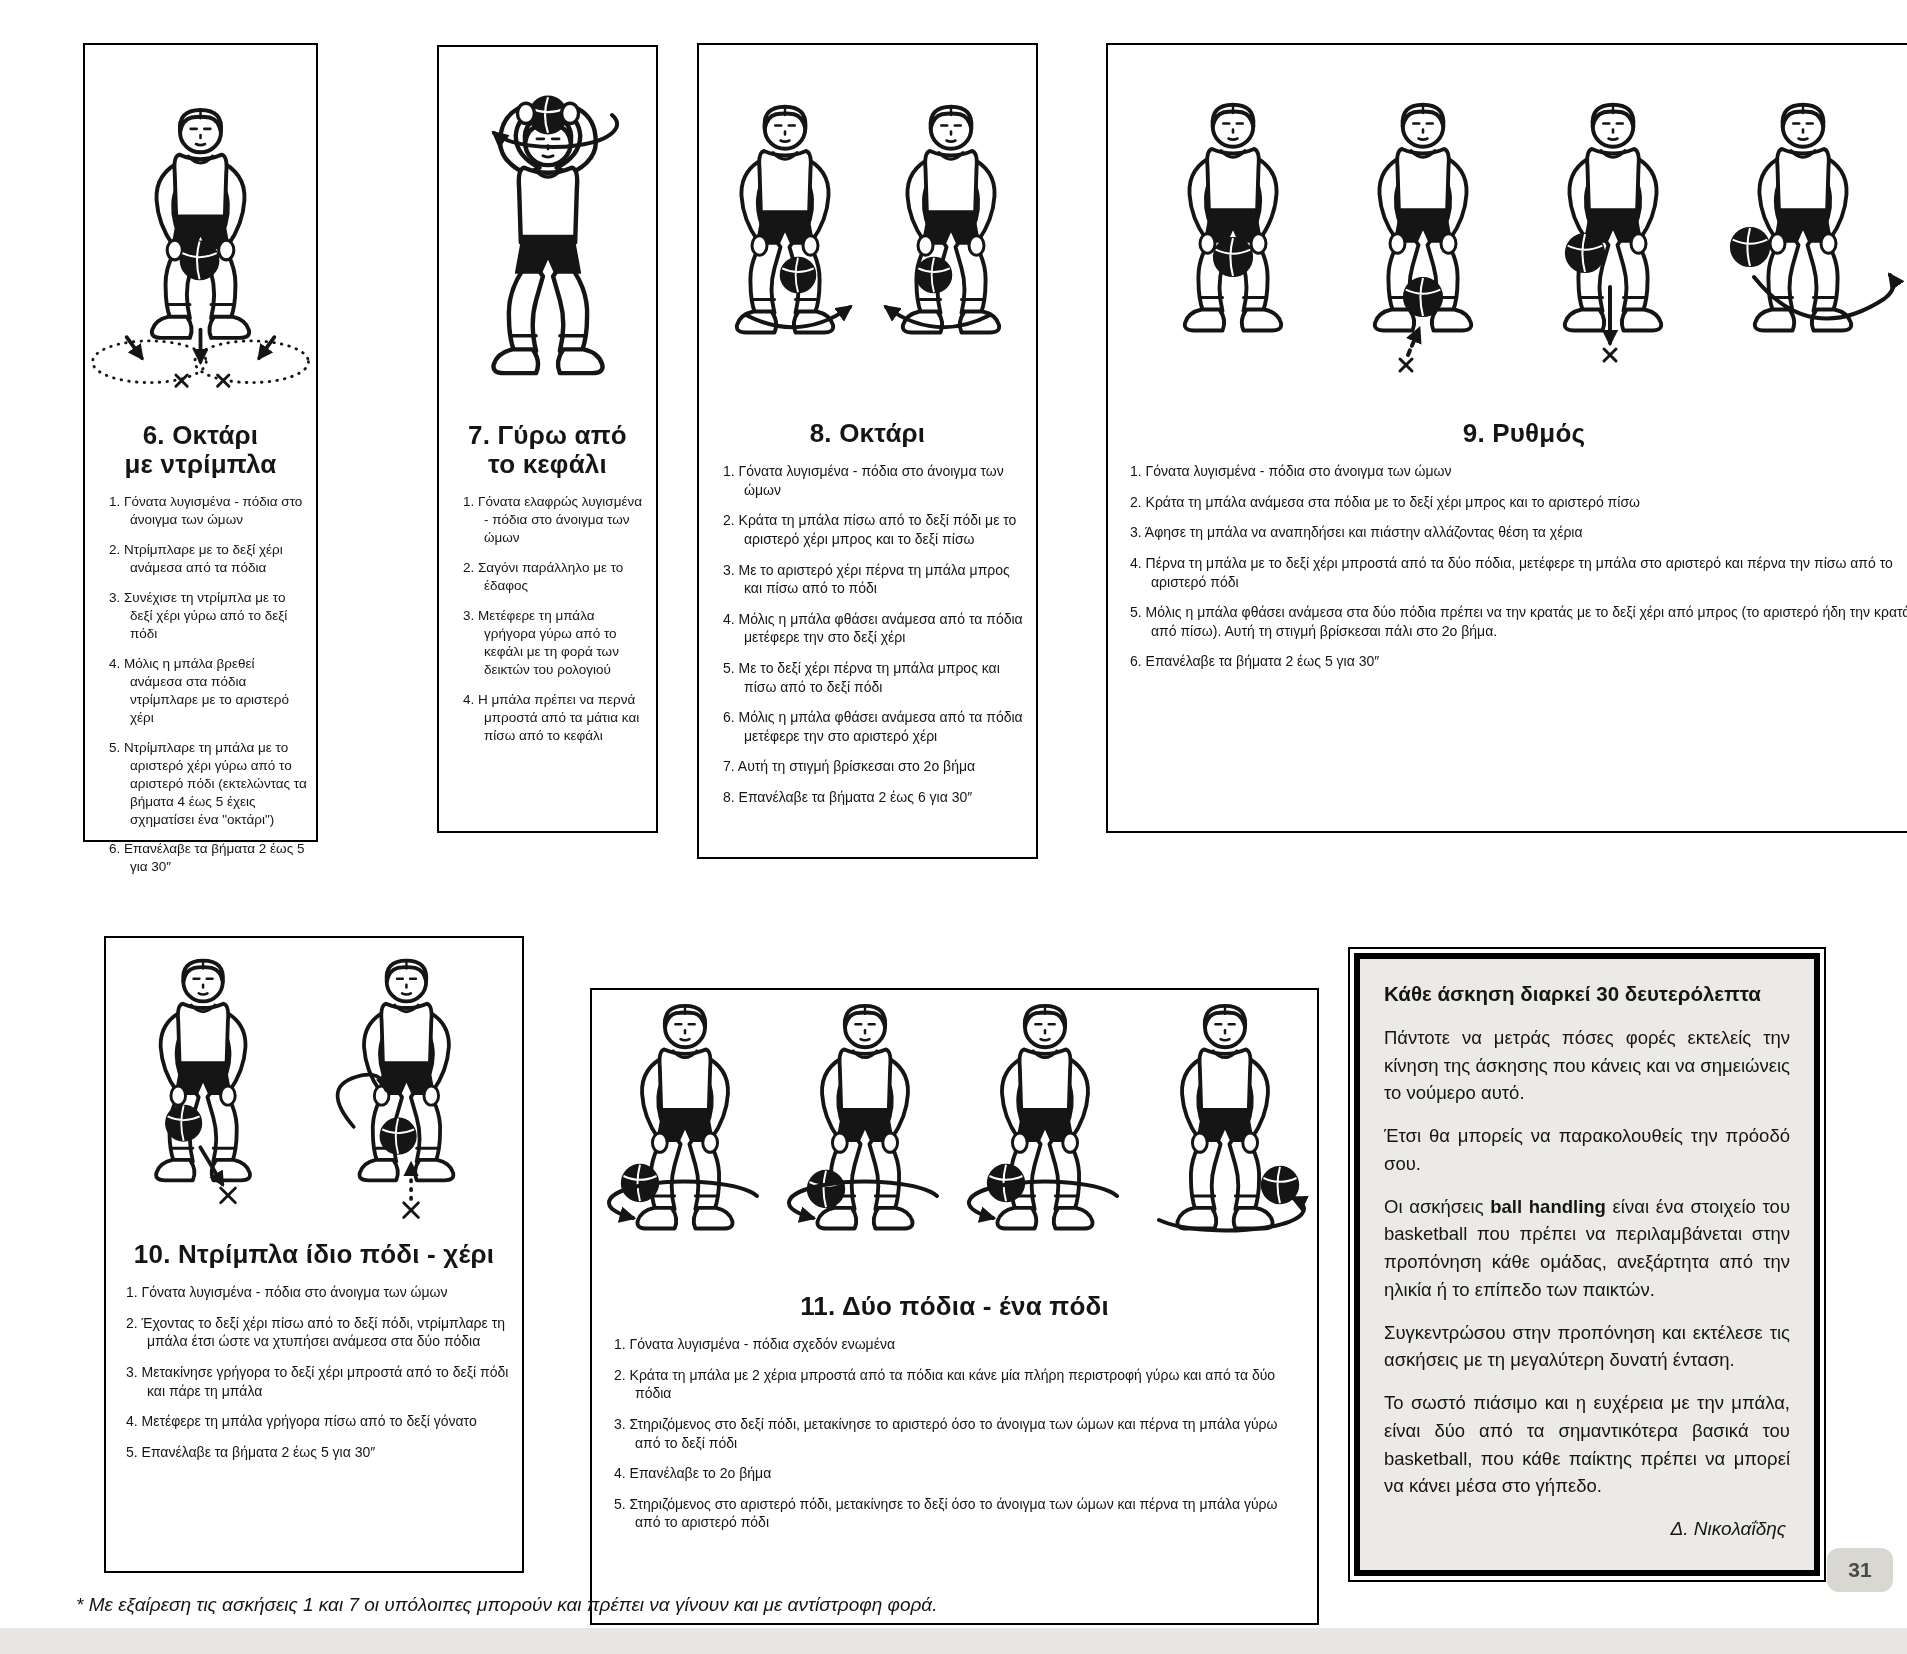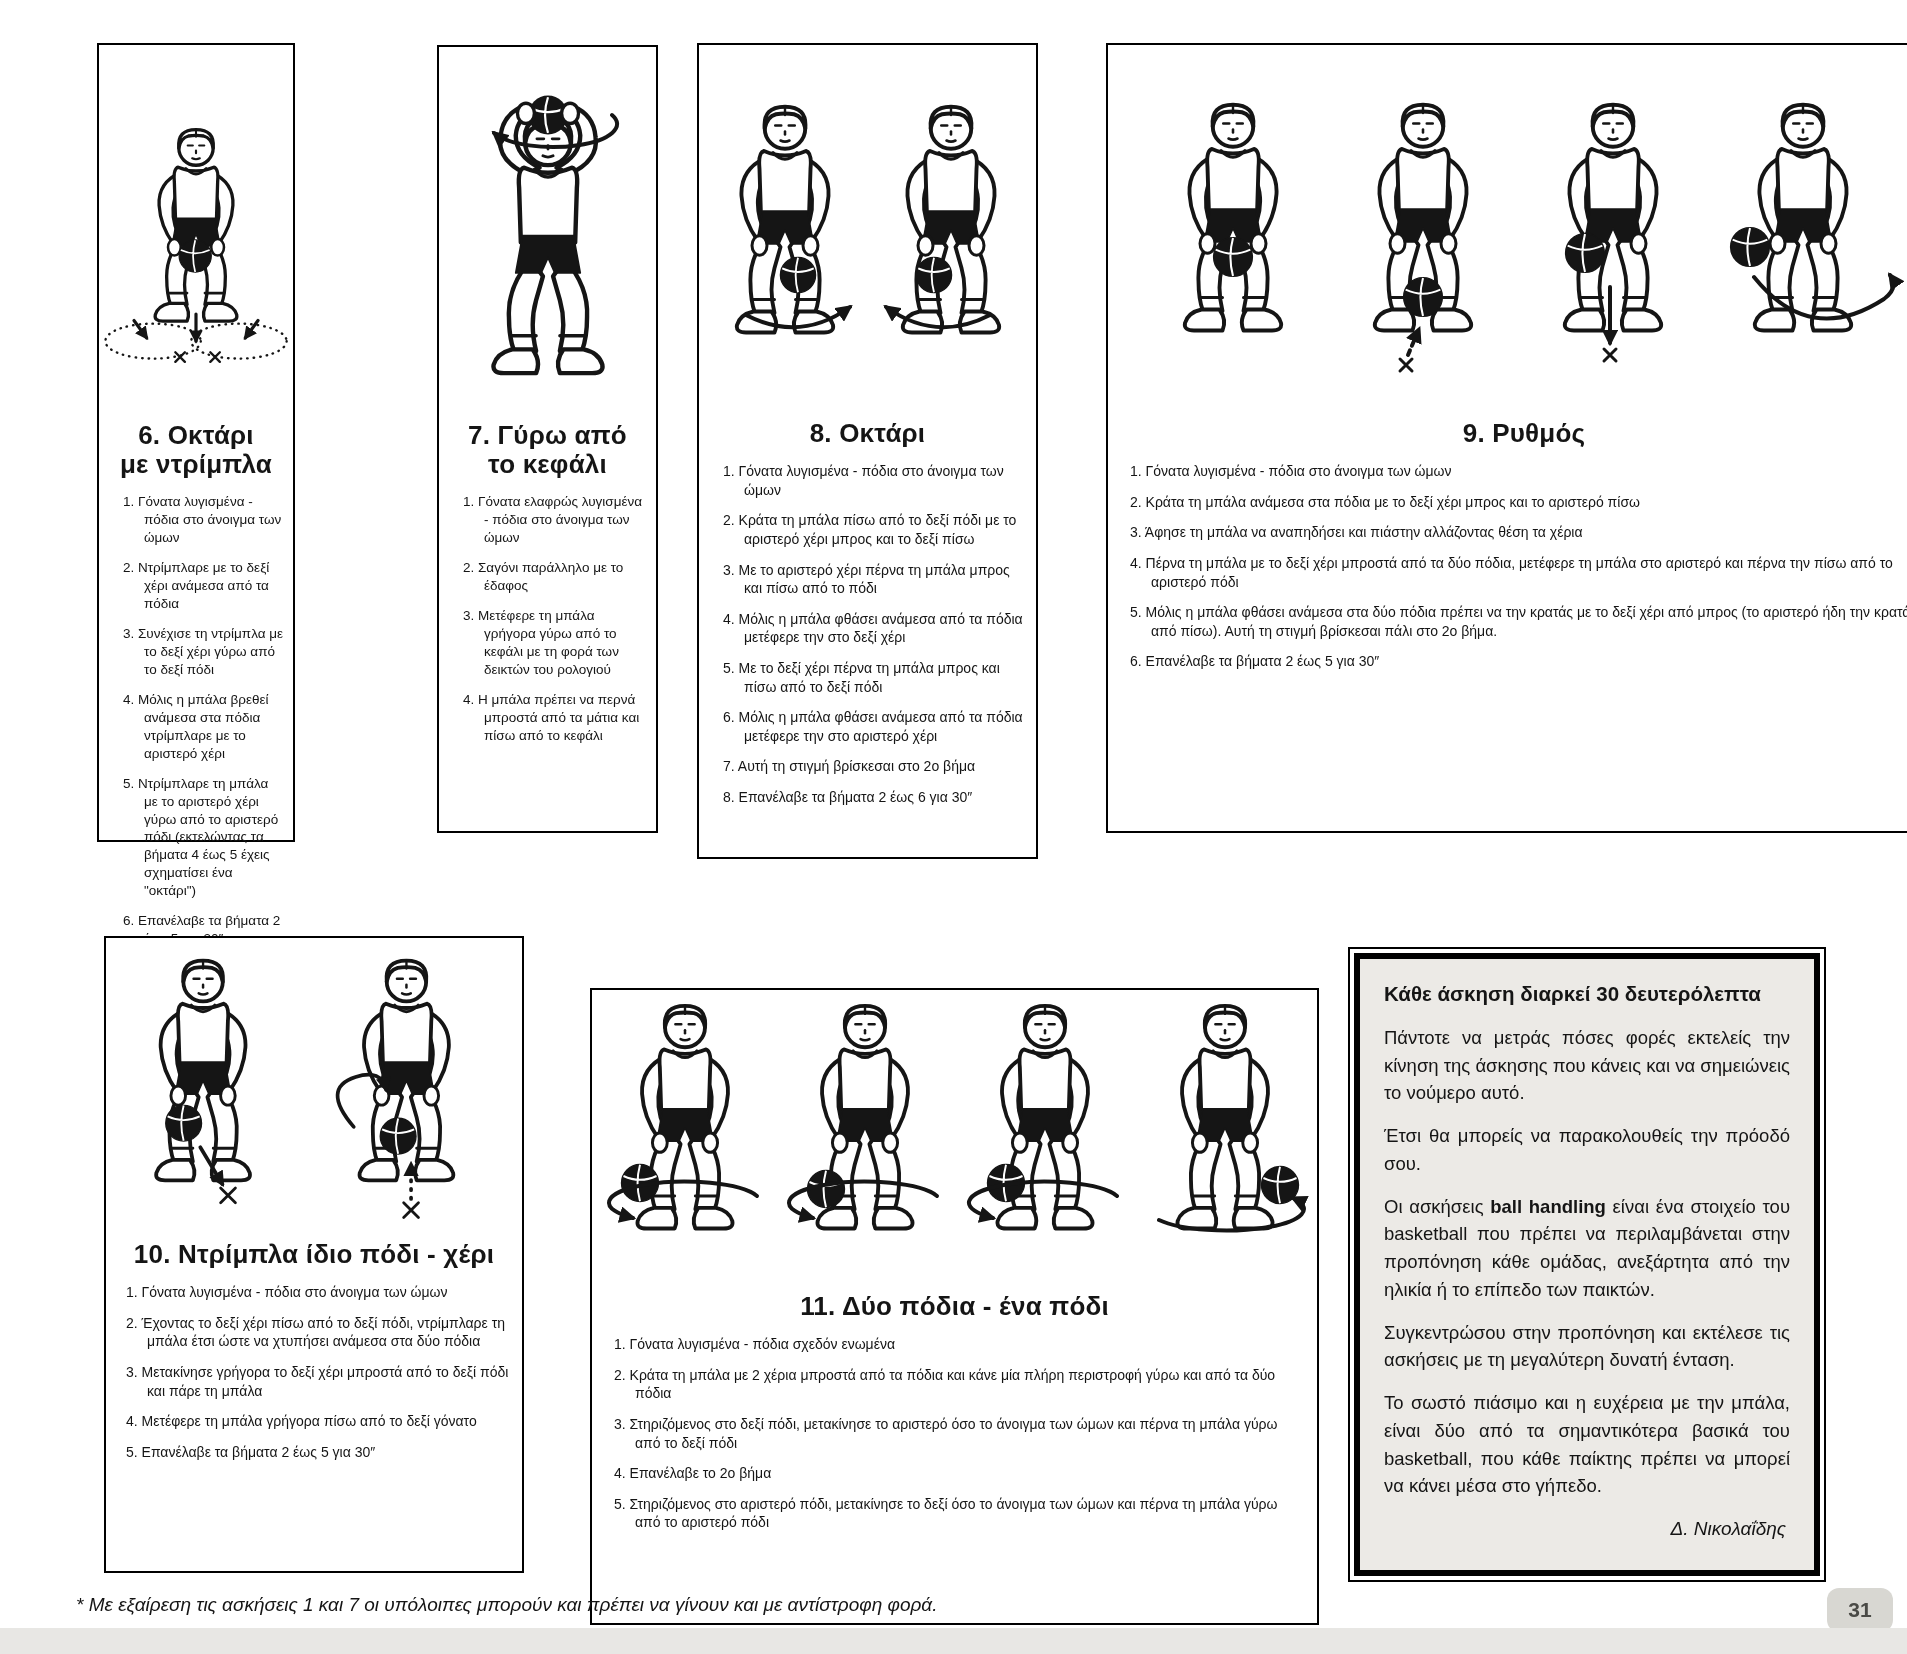--- a/index.html
+++ b/index.html
@@ -16,21 +16,21 @@
   .steps.narrow{font-size:13.5px;padding-right:8px;}
   .info-outer{position:absolute;border:2px solid #000;padding:4px;box-sizing:border-box;background:#fff;}
   .info-inner{border:6px solid #000;background:#eceae6;height:100%;box-sizing:border-box;
               padding:20px 24px 10px;font-size:18.5px;line-height:1.5;text-align:justify;}
   .info-title{font-weight:bold;font-size:20.5px;margin:0 0 14px;text-align:left;}
   .info-p{margin:0 0 15px;}
   .signature{text-align:right;font-style:italic;font-size:19px;margin:6px 4px 0 0;}
   .footnote{position:absolute;left:76px;top:1594px;font-style:italic;font-size:19px;white-space:nowrap;}
   .page-badge{position:absolute;left:1827px;top:1548px;width:66px;height:44px;background:#d8d7d2;
               border-radius:12px;display:flex;align-items:center;justify-content:center;
-              font-weight:bold;font-size:21px;color:#4a4a46;margin-top:40px;}
+              font-weight:bold;font-size:21px;color:#4a4a46;}
   .scan-strip{position:absolute;left:0;top:1628px;width:100%;height:26px;background:#e8e7e4;}
   svg .ln{stroke:#151515;fill:#fff;stroke-width:2.6;stroke-linejoin:round;stroke-linecap:round;}
   svg .arrow{stroke:#151515;fill:none;stroke-width:4;stroke-linecap:round;}
   svg .dots{stroke:#151515;fill:none;stroke-width:3;stroke-linecap:round;stroke-dasharray:.6 7.5;}
   svg .xmark{stroke:#151515;fill:none;stroke-width:3;stroke-linecap:round;}
 </style>
 </head>
 <body>
 
 <div class="page">
@@ -95,21 +95,21 @@
           <path d="M47 37 Q50 38.5 53 37"></path>
         </g>
         <g fill="#fff" stroke="#151515" stroke-width="2">
           <ellipse cx="37" cy="12" rx="5" ry="6"></ellipse>
           <ellipse cx="63" cy="12" rx="5" ry="6"></ellipse>
         </g>
       </symbol>
     </defs>
   </svg>
 
-  <section class="ex-box" style="left:97px;top:43px;width:198px;height:799px">
+  <section class="ex-box" style="left:83px;top:43px;width:235px;height:799px">
     <div class="ill" style="height:374px">
       <svg viewBox="0 0 244 372" width="244" height="372">
         <ellipse class="dots" cx="68" cy="322" rx="60" ry="22"></ellipse>
         <ellipse class="dots" cx="176" cy="322" rx="60" ry="22"></ellipse>
         <use href="#pl" x="42" y="52" width="160" height="256"></use>
         <use href="#ball" x="98" y="192" width="46" height="46"></use>
         <path class="arrow" d="M44 296 L60 318" marker-end="url(#ah)"></path>
         <path class="arrow" d="M122 288 L122 322" marker-end="url(#ah)"></path>
         <path class="arrow" d="M200 296 L184 318" marker-end="url(#ah)"></path>
         <path class="xmark" d="M96 336 L108 348 M108 336 L96 348"></path>

